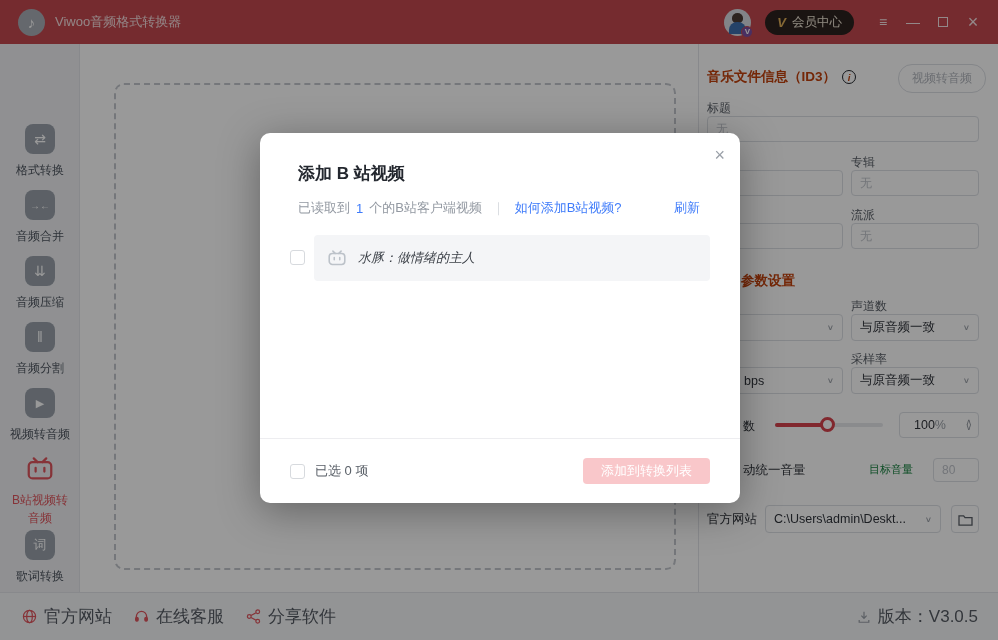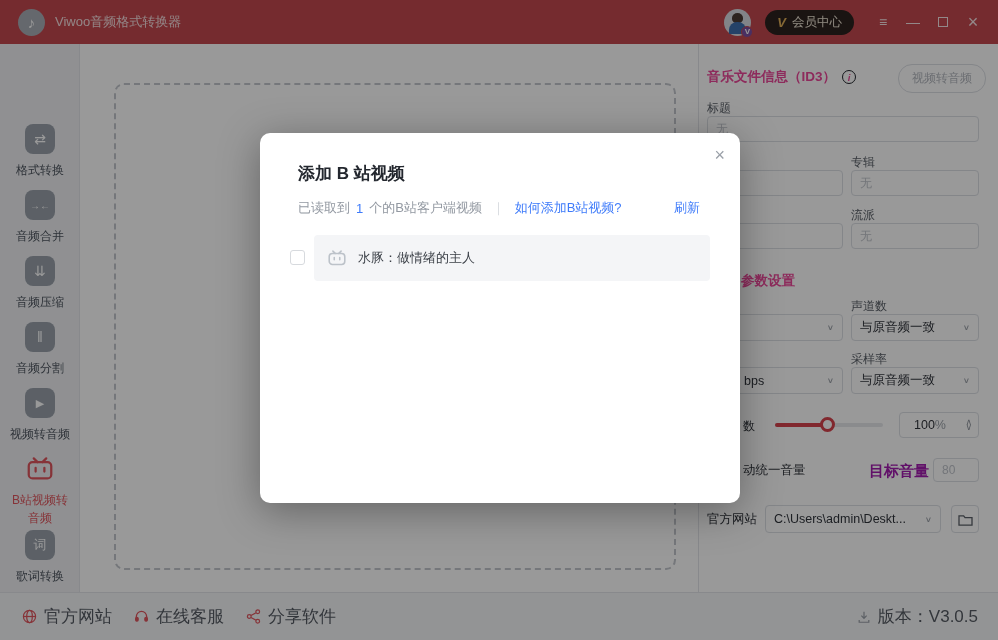--- a/index.html
+++ b/index.html
@@ -48,21 +48,21 @@
 
   
   .main { position:absolute; top:44px; left:81px; right:300px; bottom:48px; background:#fff; }
   .dropzone { position:absolute; left:33px; top:39px; right:22px; bottom:22px;
     border:2px dashed #c3c7cd; border-radius:10px; }
 
   
   .rpanel { position:absolute; top:44px; right:0; width:300px; bottom:48px; background:#fff;
     border-left:1px solid #e3e5e9; font-size:12px; color:#5a6068; }
   .rp { position:absolute; }
-  .rp-heading { font-size:13.5px; font-weight:bold; color:#ec4899; display:flex;
+  .rp-heading { font-size:13.5px; font-weight:bold; color:#c2410c; display:flex;
     align-items:center; gap:6px; }
   .info-icon { width:14px; height:14px; border:1.3px solid #23272e; border-radius:50%;
     font-size:9.5px; font-weight:bold; display:flex; align-items:center; justify-content:center;
     font-style:italic; }
   .pill-btn { border:1px solid #dcdfe5; border-radius:14px; background:#fff; color:#b3b7be;
     font-size:12px; padding:5px 13px; cursor:pointer; }
   .tb-input { border:1px solid #dcdfe5; border-radius:4px; height:26px; background:#fff;
     font-size:12px; color:#c0c4cb; display:flex; align-items:center; padding:0 8px; }
   .dd { border:1px solid #dcdfe5; border-radius:4px; height:27px; background:#fff;
     display:flex; align-items:center; padding:0 8px; color:#30343b; font-size:12.5px;
@@ -102,21 +102,21 @@
   .modal-title { position:absolute; top:29px; left:38px; font-size:17px; font-weight:bold;
     color:#23272e; }
   .modal-sub { position:absolute; top:66px; left:38px; right:40px; font-size:13px;
     color:#9298a1; display:flex; align-items:center; gap:6px; }
   .blue { color:#3e7bfa; }
   .sep { color:#d3d6db; margin:0 4px; }
   .refresh-link { margin-left:auto; color:#3e7bfa; cursor:pointer; }
   .howto-link { cursor:pointer; }
   .video-row { position:absolute; top:102px; left:54px; right:30px; height:46px;
     background:#f4f5f7; border-radius:4px; display:flex; align-items:center; padding:0 12px;
-    gap:10px; }
+    gap:10px;font-style:italic; }
   .checkbox { width:15px; height:15px; border:1px solid #d7dade; border-radius:3px;
     background:#fff; cursor:pointer; }
   .row-check { position:absolute; top:117px; left:30px; }
   .tv-icon-gray { color:#bcc2c9; display:flex; }
   .video-title { font-size:13px; color:#3a3f46; }
   .modal-footer { position:absolute; left:0; right:0; top:305px; height:65px;
     border-top:1px solid #ededf0; display:flex; align-items:center; padding:0 30px; }
   .sel-count { font-size:13px; color:#5a6068; margin-left:10px; }
   .add-btn { margin-left:auto; background:#f9c7ca; color:#fff; border:none; border-radius:4px;
     height:26px; padding:0 18px; font-size:13px; cursor:default; }
@@ -240,21 +240,21 @@
     <div class="rp spinner" style="top:368px; left:200px; width:80px;">
       <span class="val">100</span>
       <span class="val pct">%</span>
       <span class="spin-arrows">
         <span>∧</span>
         <span>∨</span>
       </span>
     </div>
 
     <div class="rp" style="top:418px; left:44px; color:#30343b; font-size:12.5px;">动统一音量</div>
-    <div class="rp" style="top:418px; left:170px; color:#a21caf; font-size:15px;font-weight:bold;">目标音量</div>
+    <div class="rp" style="top:418px; left:170px; color:#15803d; font-size:11px;">目标音量</div>
     <div class="rp tb-input" style="top:414px; left:234px; width:46px; height:24px;">80</div>
 
     <div class="rp" style="top:467px; left:8px; color:#30343b; font-size:12.5px;">官方网站</div>
     <div class="rp dd" style="top:461px; left:66px; width:176px; height:28px;">
       <span>C:\Users\admin\Deskt...</span>
       <span class="chev">∨</span>
     </div>
     <div class="rp folder-btn" style="top:461px; left:252px;">
       <svg width="15" height="13" viewBox="0 0 16 14" fill="none" stroke="currentColor" stroke-width="1.4">
         <path d="M1 3 h5 l1.5 2 H15 v8 H1 z"></path>
@@ -327,15 +327,20 @@
       <span class="tv-icon-gray">
         <svg width="22" height="22" viewBox="0 0 24 24" fill="none" stroke="currentColor" stroke-width="1.7" stroke-linecap="round" stroke-linejoin="round">
           <path d="M7.5 4.5 L10 7 M16.5 4.5 L14 7"></path>
           <rect x="3.5" y="7" width="17" height="12" rx="3.5"></rect>
           <path d="M9 11.5 v2.5 M15 11.5 v2.5"></path>
         </svg>
       </span>
       <span class="video-title">水豚：做情绪的主人</span>
     </div>
 
+    <div class="modal-footer">
+      <div class="checkbox"></div>
+      <div class="sel-count">已选 0 项</div>
+      <button class="add-btn">添加到转换列表</button>
+    </div>
   </div>
 
 </div>
 
 </body></html>

